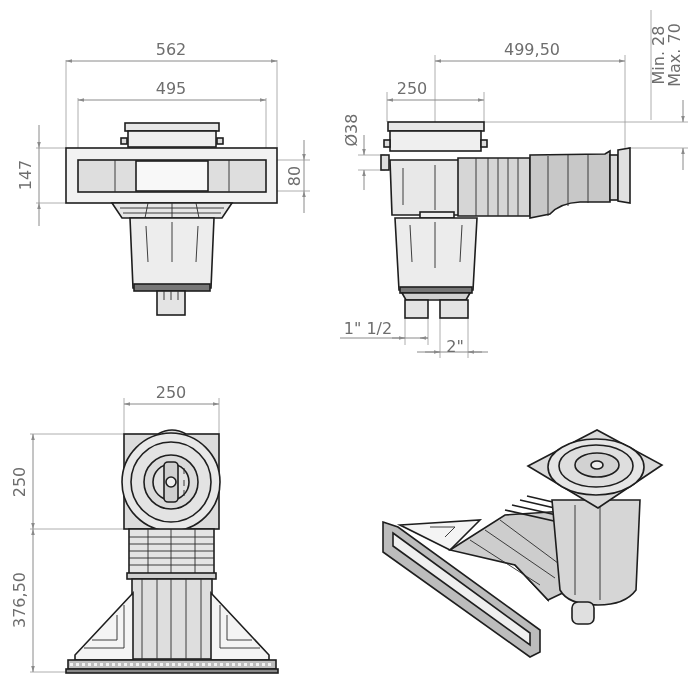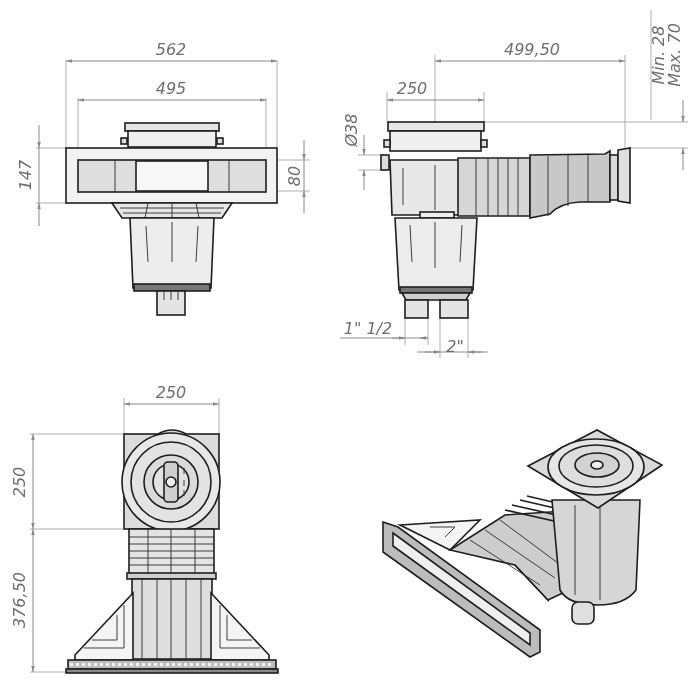--- a/index.html
+++ b/index.html
@@ -1,17 +1,17 @@
 <!DOCTYPE html>
 <html><head>
 <meta charset="utf-8">
 <style>
   html,body{margin:0;padding:0;background:#ffffff;}
   body{width:700px;height:700px;overflow:hidden;font-family:"DejaVu Sans",sans-serif;}
-  .canvas{position:relative;width:589px;height:700px;font-style:italic;}
+  .canvas{position:relative;width:589px;height:700px;}
   svg{position:absolute;left:0;top:0;}
   .dim{stroke:#8a8a8a;stroke-width:1;fill:none;}
   .ext{stroke:#9a9a9a;stroke-width:0.8;fill:none;}
   .lbl{font-family:"DejaVu Sans",sans-serif;font-size:16px;fill:#6e6e6e;}
   .part{stroke:#1e1e1e;stroke-width:1.6;}
   .thin{stroke:#2a2a2a;stroke-width:0.9;fill:none;}
 </style>
 </head>
 <body>
 

